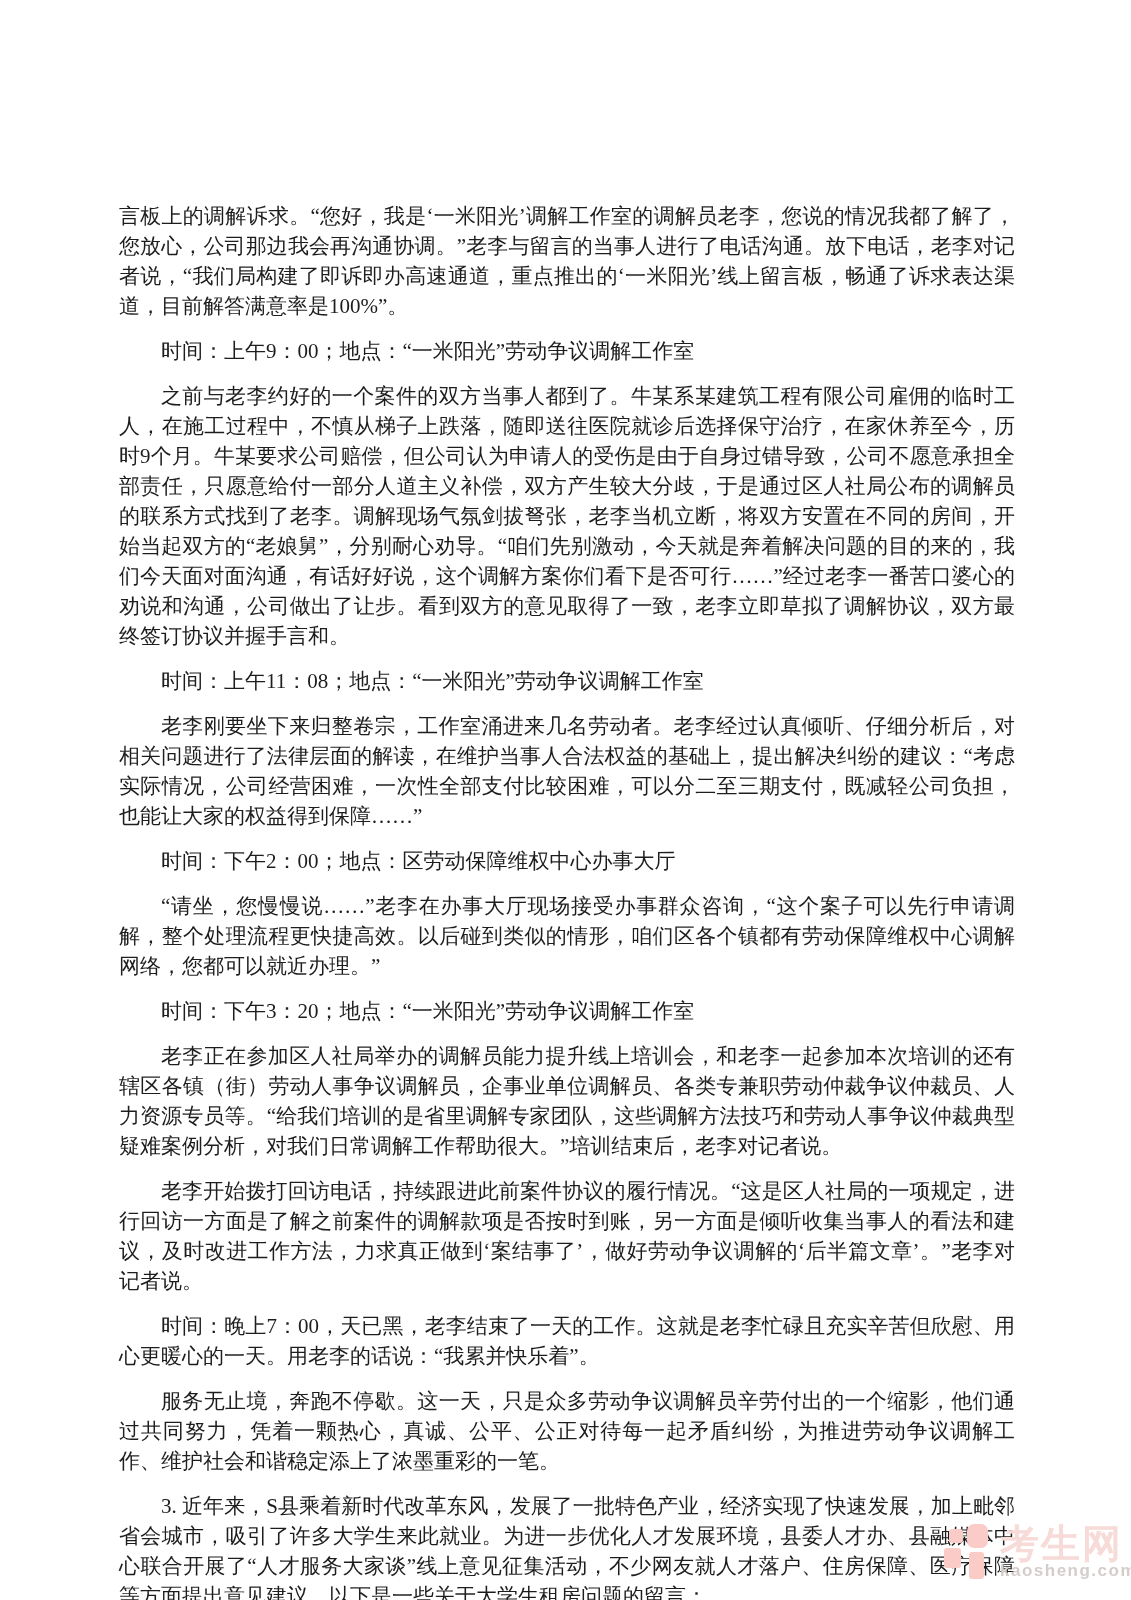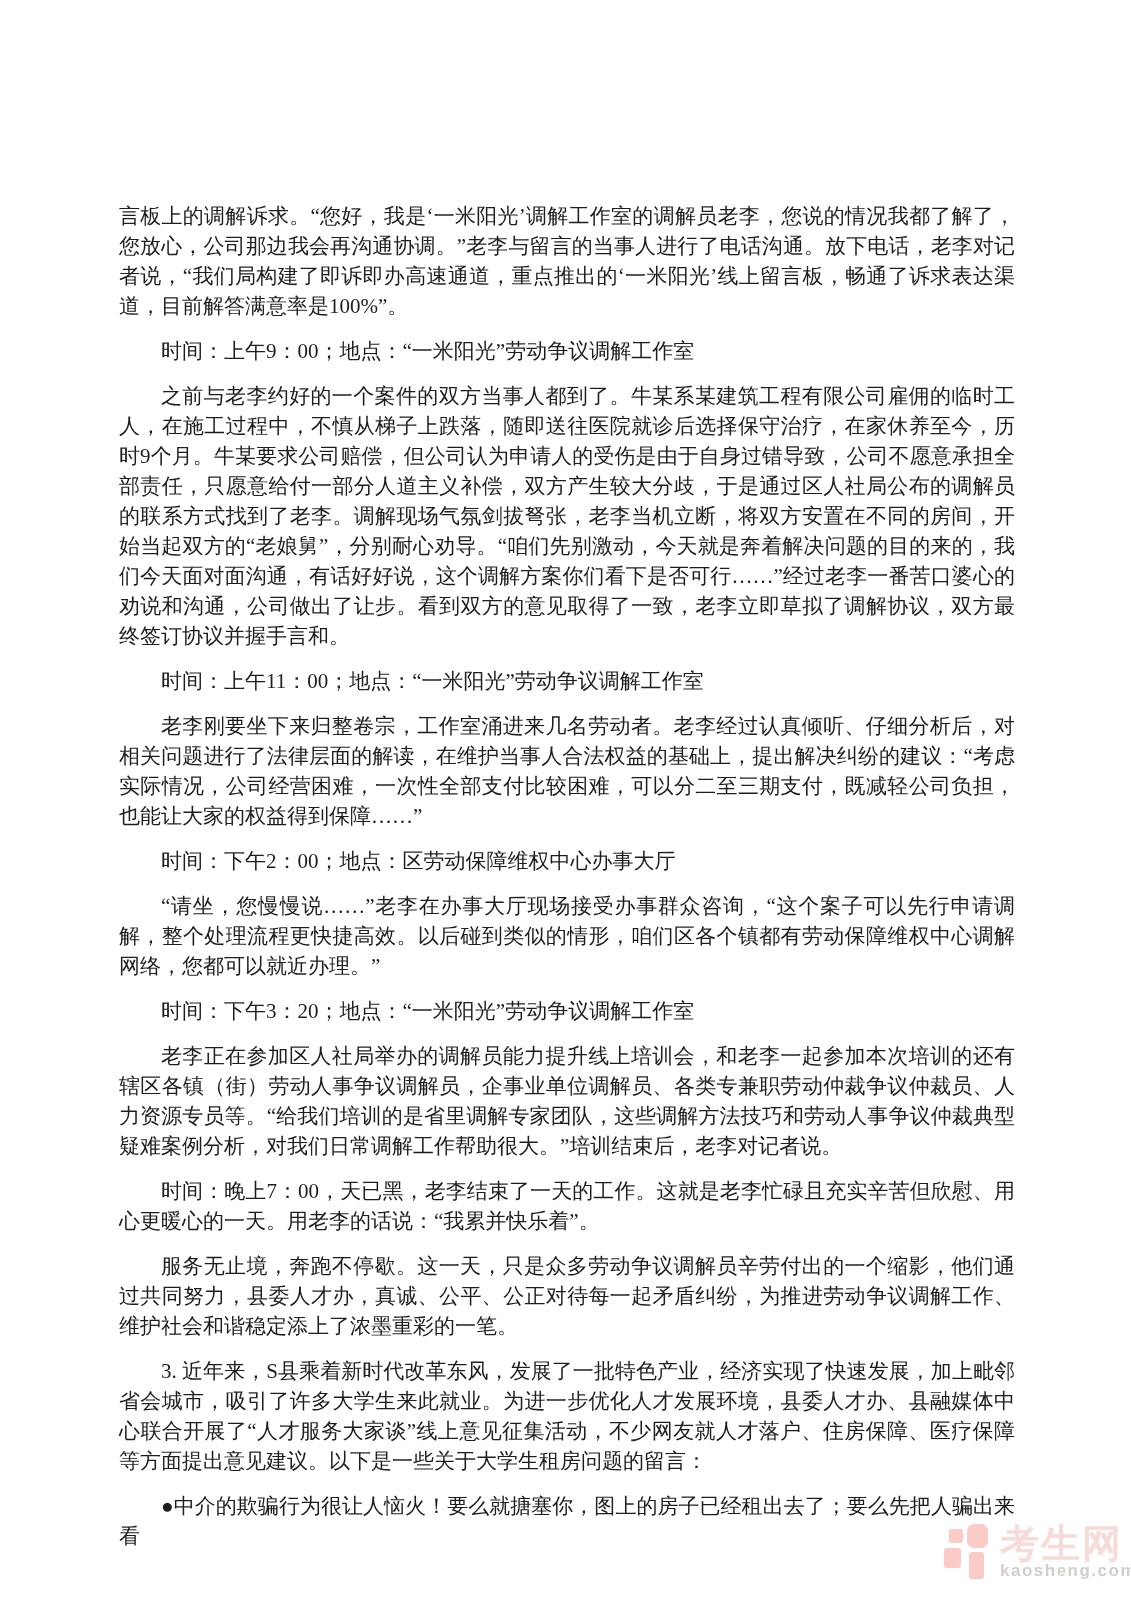--- a/index.html
+++ b/index.html
@@ -90,28 +90,29 @@
 </style>
 </head>
 <body>
 
 <div class="page">
 
   <div class="content">
     <p>言板上的调解诉求。“您好，我是‘一米阳光’调解工作室的调解员老李，您说的情况我都了解了，您放心，公司那边我会再沟通协调。”老李与留言的当事人进行了电话沟通。放下电话，老李对记者说，“我们局构建了即诉即办高速通道，重点推出的‘一米阳光’线上留言板，畅通了诉求表达渠道，目前解答满意率是100%”。</p>
     <p class="indent">时间：上午9：00；地点：“一米阳光”劳动争议调解工作室</p>
     <p class="indent">之前与老李约好的一个案件的双方当事人都到了。牛某系某建筑工程有限公司雇佣的临时工人，在施工过程中，不慎从梯子上跌落，随即送往医院就诊后选择保守治疗，在家休养至今，历时9个月。牛某要求公司赔偿，但公司认为申请人的受伤是由于自身过错导致，公司不愿意承担全部责任，只愿意给付一部分人道主义补偿，双方产生较大分歧，于是通过区人社局公布的调解员的联系方式找到了老李。调解现场气氛剑拔弩张，老李当机立断，将双方安置在不同的房间，开始当起双方的“老娘舅”，分别耐心劝导。“咱们先别激动，今天就是奔着解决问题的目的来的，我们今天面对面沟通，有话好好说，这个调解方案你们看下是否可行……”经过老李一番苦口婆心的劝说和沟通，公司做出了让步。看到双方的意见取得了一致，老李立即草拟了调解协议，双方最终签订协议并握手言和。</p>
-    <p class="indent">时间：上午11：00；地点：“一米阳光”劳动争议调解工作室</p>
+    <p class="indent">时间：上午11：08；地点：“一米阳光”劳动争议调解工作室</p>
     <p class="indent">老李刚要坐下来归整卷宗，工作室涌进来几名劳动者。老李经过认真倾听、仔细分析后，对相关问题进行了法律层面的解读，在维护当事人合法权益的基础上，提出解决纠纷的建议：“考虑实际情况，公司经营困难，一次性全部支付比较困难，可以分二至三期支付，既减轻公司负担，也能让大家的权益得到保障……”</p>
     <p class="indent">时间：下午2：00；地点：区劳动保障维权中心办事大厅</p>
     <p class="indent">“请坐，您慢慢说……”老李在办事大厅现场接受办事群众咨询，“这个案子可以先行申请调解，整个处理流程更快捷高效。以后碰到类似的情形，咱们区各个镇都有劳动保障维权中心调解网络，您都可以就近办理。”</p>
     <p class="indent">时间：下午3：20；地点：“一米阳光”劳动争议调解工作室</p>
     <p class="indent">老李正在参加区人社局举办的调解员能力提升线上培训会，和老李一起参加本次培训的还有辖区各镇（街）劳动人事争议调解员，企事业单位调解员、各类专兼职劳动仲裁争议仲裁员、人力资源专员等。“给我们培训的是省里调解专家团队，这些调解方法技巧和劳动人事争议仲裁典型疑难案例分析，对我们日常调解工作帮助很大。”培训结束后，老李对记者说。</p>
+    <p class="indent">老李开始拨打回访电话，持续跟进此前案件协议的履行情况。“这是区人社局的一项规定，进行回访一方面是了解之前案件的调解款项是否按时到账，另一方面是倾听收集当事人的看法和建议，及时改进工作方法，力求真正做到‘案结事了’，做好劳动争议调解的‘后半篇文章’。”老李对记者说。</p>
     <p class="indent">时间：晚上7：00，天已黑，老李结束了一天的工作。这就是老李忙碌且充实辛苦但欣慰、用心更暖心的一天。用老李的话说：“我累并快乐着”。</p>
-    <p class="indent">服务无止境，奔跑不停歇。这一天，只是众多劳动争议调解员辛劳付出的一个缩影，他们通过共同努力，县委人才办，真诚、公平、公正对待每一起矛盾纠纷，为推进劳动争议调解工作、维护社会和谐稳定添上了浓墨重彩的一笔。</p>
+    <p class="indent">服务无止境，奔跑不停歇。这一天，只是众多劳动争议调解员辛劳付出的一个缩影，他们通过共同努力，凭着一颗热心，真诚、公平、公正对待每一起矛盾纠纷，为推进劳动争议调解工作、维护社会和谐稳定添上了浓墨重彩的一笔。</p>
     <p class="indent gap-before">3. 近年来，S县乘着新时代改革东风，发展了一批特色产业，经济实现了快速发展，加上毗邻省会城市，吸引了许多大学生来此就业。为进一步优化人才发展环境，县委人才办、县融媒体中心联合开展了“人才服务大家谈”线上意见征集活动，不少网友就人才落户、住房保障、医疗保障等方面提出意见建议。以下是一些关于大学生租房问题的留言：</p>
     <p class="indent">●中介的欺骗行为很让人恼火！要么就搪塞你，图上的房子已经租出去了；要么先把人骗出来看</p>
   </div>
 
   <div class="watermark">
     <div class="wm-logo">
       <span class="b1"></span>
       <span class="b2"></span>
       <span class="b3"></span>
       <span class="b4"></span>

